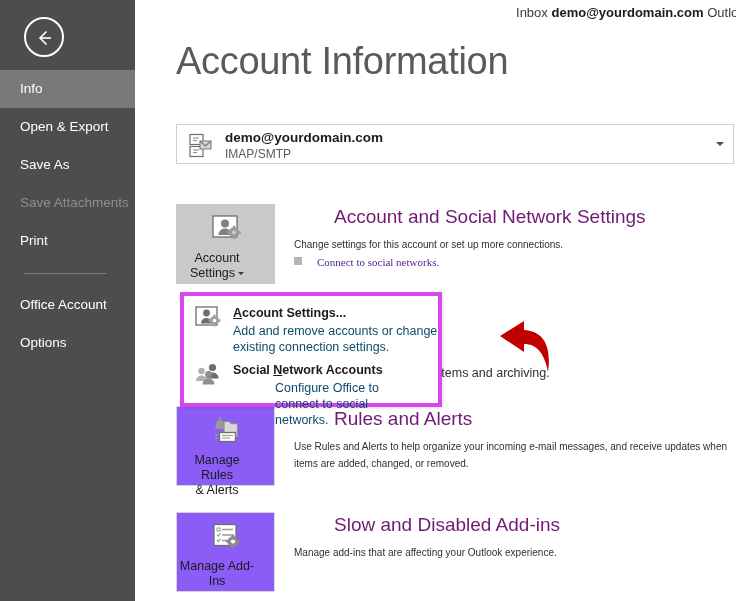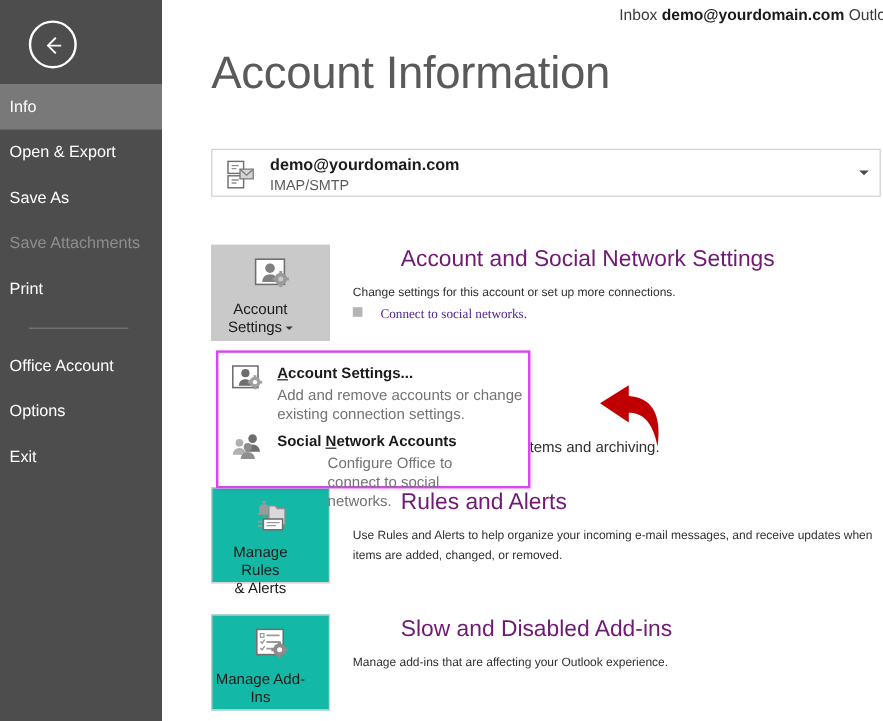--- a/index.html
+++ b/index.html
@@ -23,21 +23,21 @@
     border: 2px solid #ffffff;
     border-radius: 50%;
     cursor: pointer;
   }
   .back-btn svg { position: absolute; left: 8px; top: 9px; }
   .nav-list { position: absolute; left: 0; top: 70px; width: 135px; }
   .nav-item {
     position: relative;
     height: 38px;
     line-height: 38px;
-    padding-left: 8px;
+    padding-left: 20px;
     color: #ffffff;
     font-size: 13.5px;
     cursor: pointer;
     white-space: nowrap;
   }
   .nav-item.selected { background: #797979; }
   .nav-item.disabled { color: #8e8e8e; cursor: default; }
   .nav-divider {
     height: 1px; background: #7a7a7a;
     margin: 13px 28px 12px 24px;
@@ -115,21 +115,21 @@
   }
   .plus-icon::before { left: 4px; top: 0; width: 3px; height: 11px; }
   .plus-icon::after  { left: 0; top: 4px; width: 11px; height: 3px; }
 
   
   .section { position: absolute; left: 41px; }
   .sec-btn {
     position: absolute; left: 0; top: 0;
     width: 99px; height: 80px;
     border: 1px solid #d5d5d5;
-    background: #14b8a6;
+    background: #8b5cf6;
     cursor: pointer;
     text-align: center;
   }
   .sec-btn.pressed { background: #c9c9c9; border-color: #c9c9c9; }
   .sec-btn-icon { position: absolute; left: 50%; top: 9px; transform: translateX(-50%); }
   .sec-btn-label {
     position: absolute; left: 0; right: 17px; top: 46px;
     font-size: 12.5px; color: #1b1b1b; line-height: 15px;
   }
   .sec-caret {
@@ -164,36 +164,36 @@
     position: absolute; left: 159px; top: 338px;
     font-size: 12.5px; color: #303030;
     white-space: nowrap;
   }
 
   
   .dropdown {
     position: absolute; left: 45px; top: 264px;
     width: 262px; height: 115px;
     background: #ffffff;
-    border: 2px solid #d946ef;
+    border: 4px solid #d946ef;
     box-shadow: 1px 1px 3px rgba(0,0,0,0.13);
     z-index: 20;
   }
   .dd-item { position: relative; cursor: pointer; }
   .dd-icon { position: absolute; left: 10px; }
   .dd-title {
     position: absolute; left: 49px;
     font-size: 12.5px; font-weight: bold; color: #1b1b1b;
     white-space: nowrap;
   }
   .dd-title u { text-decoration: underline; }
   .dd-desc {
     position: absolute; left: 49px;
     width: 205px;
-    font-size: 12.5px; color: #737373; line-height: 16px;
+    font-size: 12.5px; color: #0c4a6e; line-height: 16px;
   }
 
   
   .red-arrow { position: absolute; left: 363px; top: 292px; z-index: 40; pointer-events: none; }
 </style>
 </head>
 <body>
 
 <div id="app">
 
@@ -223,23 +223,20 @@
       </div>
       <div class="nav-item">
         <span>Print</span>
       </div>
       <div class="nav-divider"></div>
       <div class="nav-item">
         <span>Office Account</span>
       </div>
       <div class="nav-item">
         <span>Options</span>
-      </div>
-      <div class="nav-item">
-        <span>Exit</span>
       </div>
     </div>
   </div>
 
   <div class="topbar">
     <div class="topbar-text">
       <span>Inbox</span>
       <b>demo@yourdomain.com</b>
       <span>Outlook</span>
     </div>

